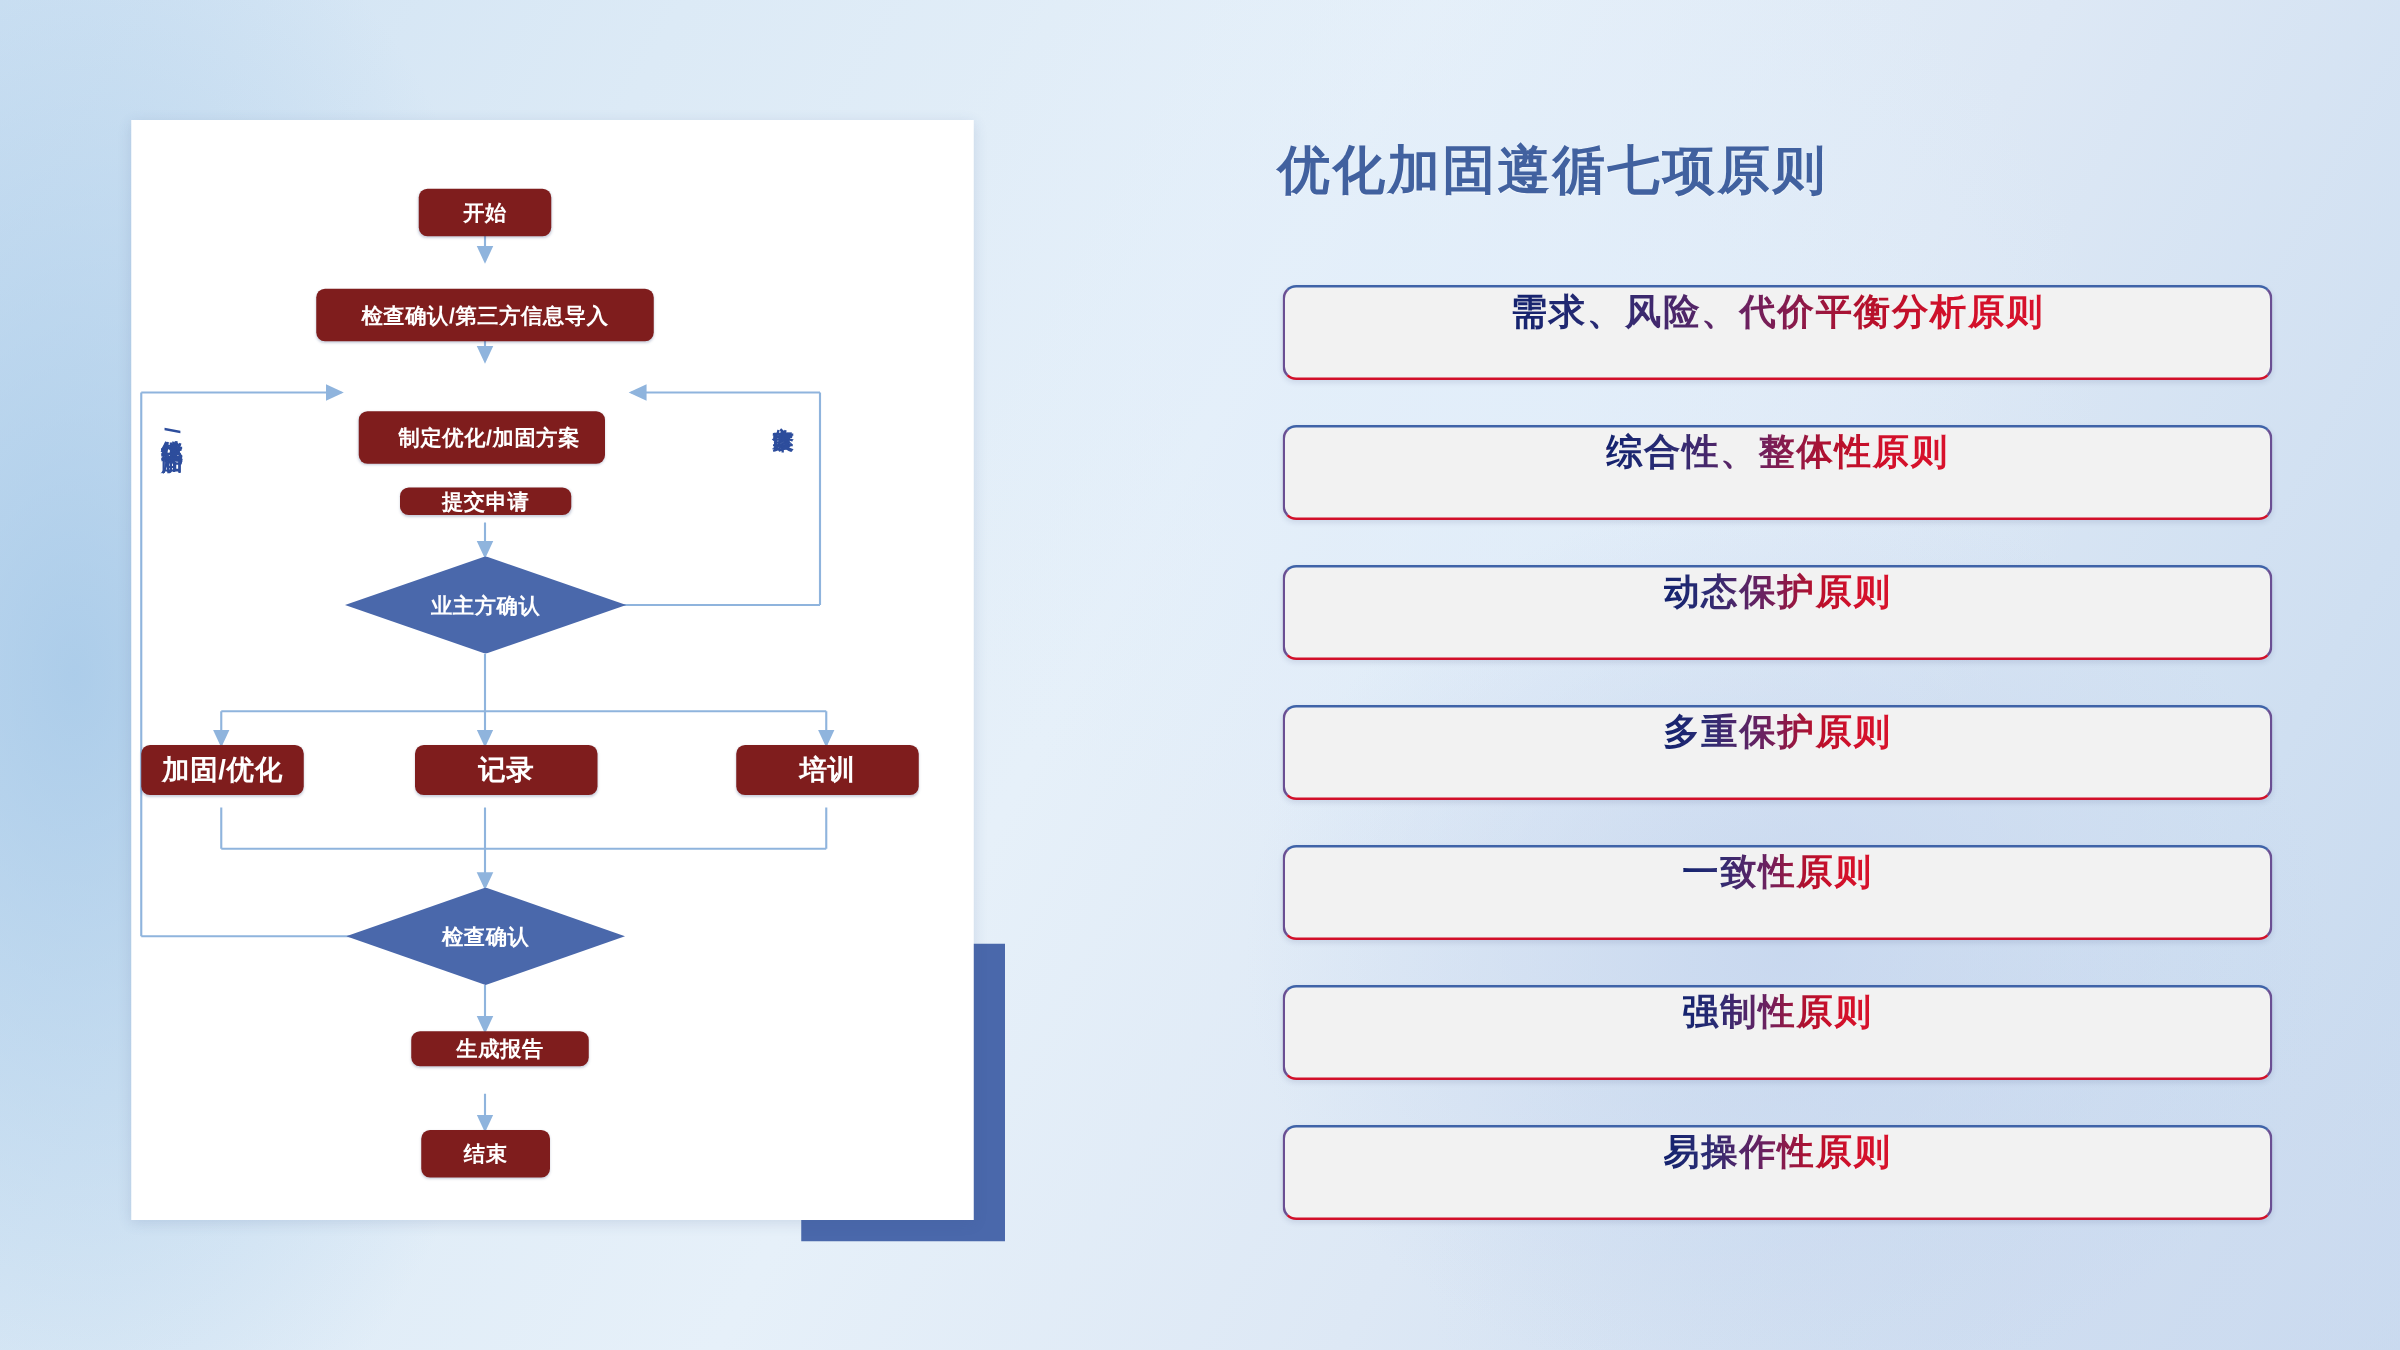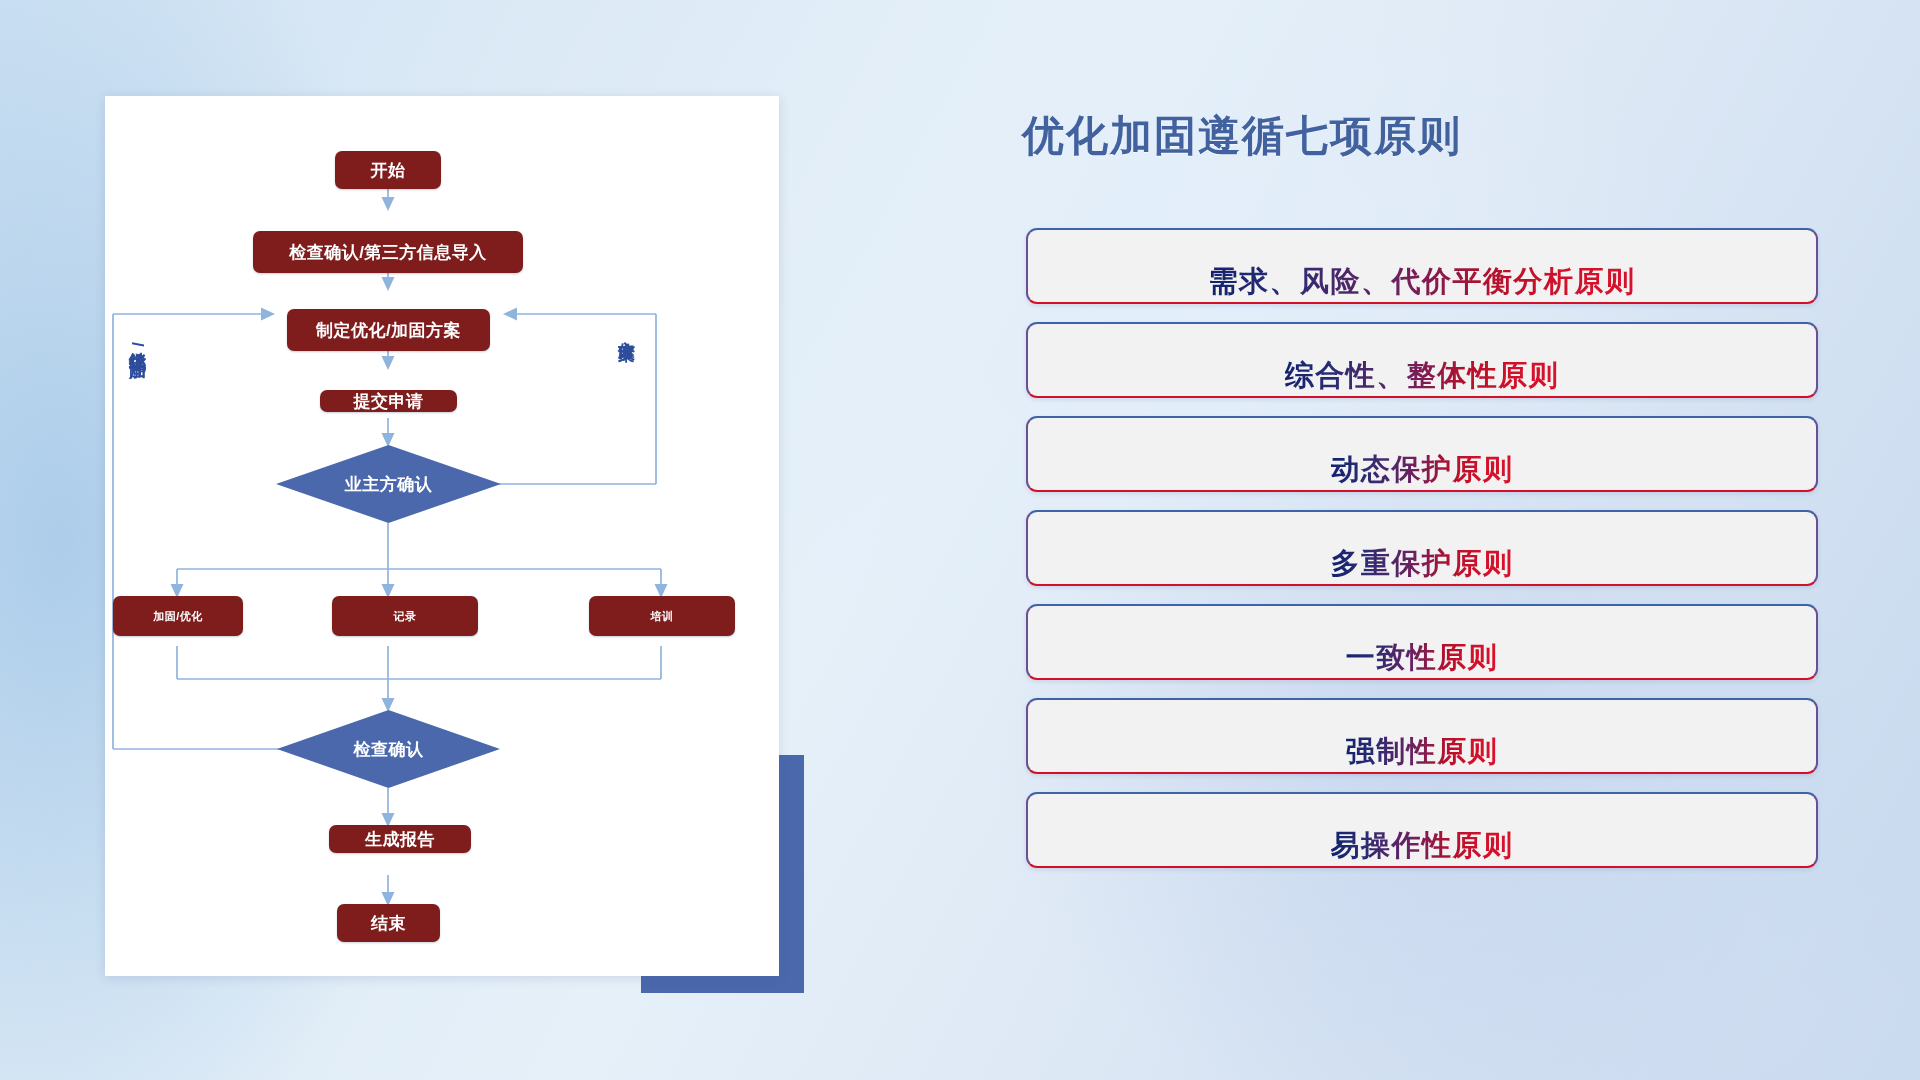--- a/index.html
+++ b/index.html
@@ -51,21 +51,21 @@
     color: #ffffff;
     display: flex;
     align-items: center;
     justify-content: center;
     font-size: 17px;
     font-weight: 700;
     letter-spacing: .5px;
     white-space: nowrap;
     box-shadow: 0 1px 2px rgba(40,60,110,.25);
   }
-  .node.small { font-size: 11px; }
+  .node.small { font-size: 22px; }
 
   
   .diamond {
     position: absolute;
     display: flex;
     align-items: center;
     justify-content: center;
   }
   .diamond .dshape {
     position: absolute; inset: 0;
@@ -111,29 +111,29 @@
     text-shadow: 0 1px 1px rgba(255,255,255,.55);
   }
   .plist {
     position: absolute;
     left: 4px; top: 132px;
     width: 792px;
   }
   .pitem {
     position: relative;
     height: 72px;
-    margin-bottom: 18px;
+    margin-bottom: 36px;
     border-radius: 11px;
     background: #f2f2f2;
     border-top: 2.2px solid #3f63a8;
     border-left: 2.2px solid #6a4f93;
     border-right: 2.2px solid #6a4f93;
     border-bottom: 2.6px solid #d2102a;
     display: flex;
-    align-items: flex-end;
+    align-items: flex-start;
     justify-content: center;
     box-shadow: 0 2px 4px rgba(60,80,130,.13);
   }
   .pitem-text {
     font-size: 29px;
     font-weight: 600;
     letter-spacing: 1.5px;
     white-space: nowrap;
     background-image: linear-gradient(90deg, #13226e 0%, #2a2c74 18%, #6b2160 44%, #b4102c 66%, #d2102a 82%, #d8122c 100%);
     -webkit-background-clip: text;
@@ -194,21 +194,21 @@
           <line x1="361" y1="388" x2="551" y2="388"></line>
           <line x1="551" y1="388" x2="551" y2="218"></line>
           <line x1="551" y1="218" x2="400" y2="218" marker-end="url(#ahl)"></line>
         </g>
       </svg>
 
       <div class="node" style="left:230px; top:55px; width:106px; height:38px;">开始</div>
 
       <div class="node" style="left:148px; top:135px; width:270px; height:42px;">检查确认/第三方信息导入</div>
 
-      <div class="node" style="left:182px; top:213px; width:203px; height:42px;">制定优化/加固方案</div>
+      <div class="node" style="left:182px; top:233px; width:185px; height:42px;padding-left:12px;">制定优化/加固方案</div>
 
       <div class="node" style="left:215px; top:294px; width:137px; height:22px;">提交申请</div>
 
       <div class="diamond" style="left:171px; top:349px; width:225px; height:78px;">
         <span class="dshape"></span>
         <span class="dlabel">业主方确认</span>
       </div>
 
       <div class="node small" style="left:8px; top:500px; width:130px; height:40px;">加固/优化</div>
 

